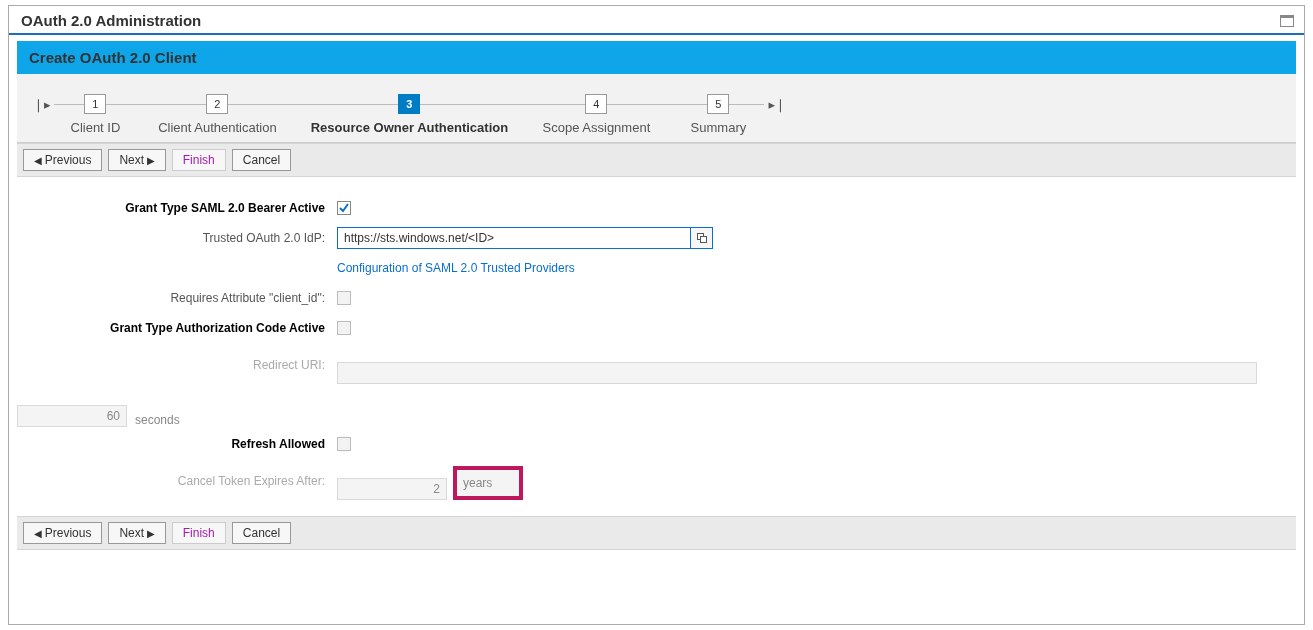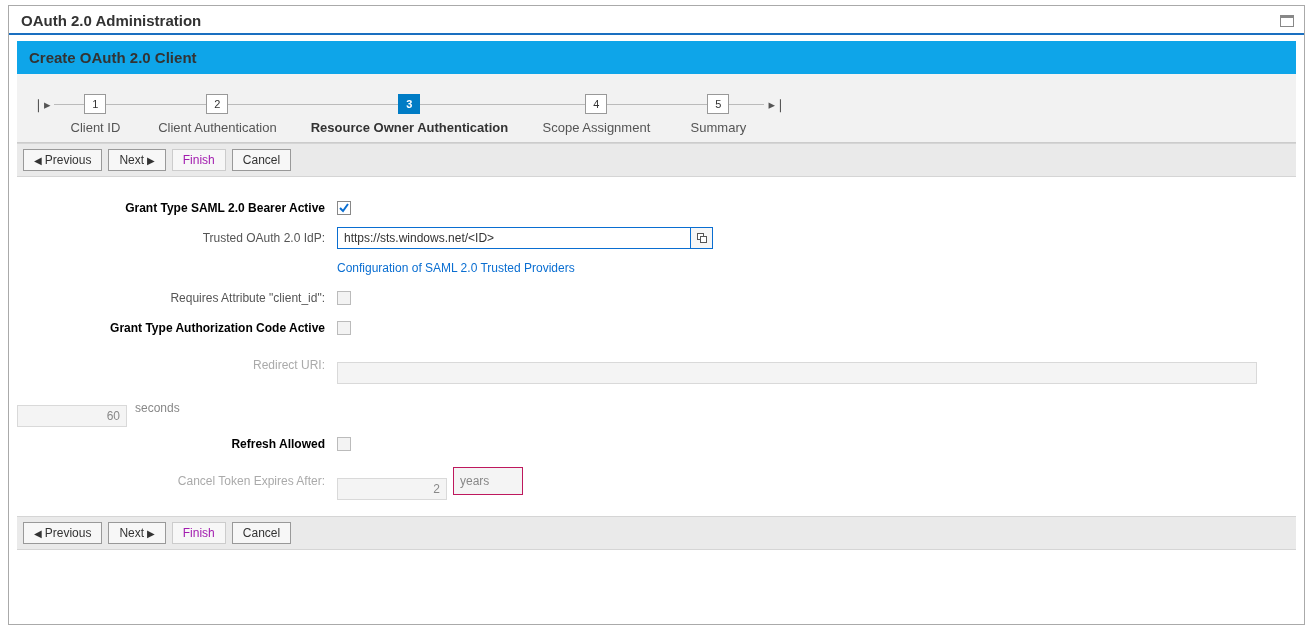--- a/index.html
+++ b/index.html
@@ -152,21 +152,21 @@
   .form-label {
     width: 320px;
     text-align: right;
     padding-right: 12px;
     color: #555;
   }
   .form-label.strong { font-weight: bold; color: #000000; }
   .form-ctrl {
     flex: 1;
     display: flex;
-    align-items: center;
+    align-items: flex-end;
     gap: 6px;
   }
   .checkbox {
     width: 14px;
     height: 14px;
     border: 1px solid #888;
     background: #fff;
     display: inline-flex;
     align-items: center;
     justify-content: center;
@@ -240,23 +240,23 @@
   }
   .text-input.wide { width: 920px; }
   .text-input.num { width: 110px; text-align: right; color: #333; }
   .text-input.disabled { background: #f4f4f4; color: #888; border-color: #d9d9d9; }
   .unit {
     color: #888;
     font-size: 12px;
     padding-left: 2px;
   }
   .sel-box {
-    border: 1px solid #be185d;
+    border: 4px solid #be185d;
     background: #f4f4f4;
-    height: 28px;
+    height: 34px;
     padding: 0 6px;
     font-size: 12px;
     color: #888;
     display: inline-flex;
     align-items: center;
     width: 70px;
   }
 </style>
 </head>
 <body>

